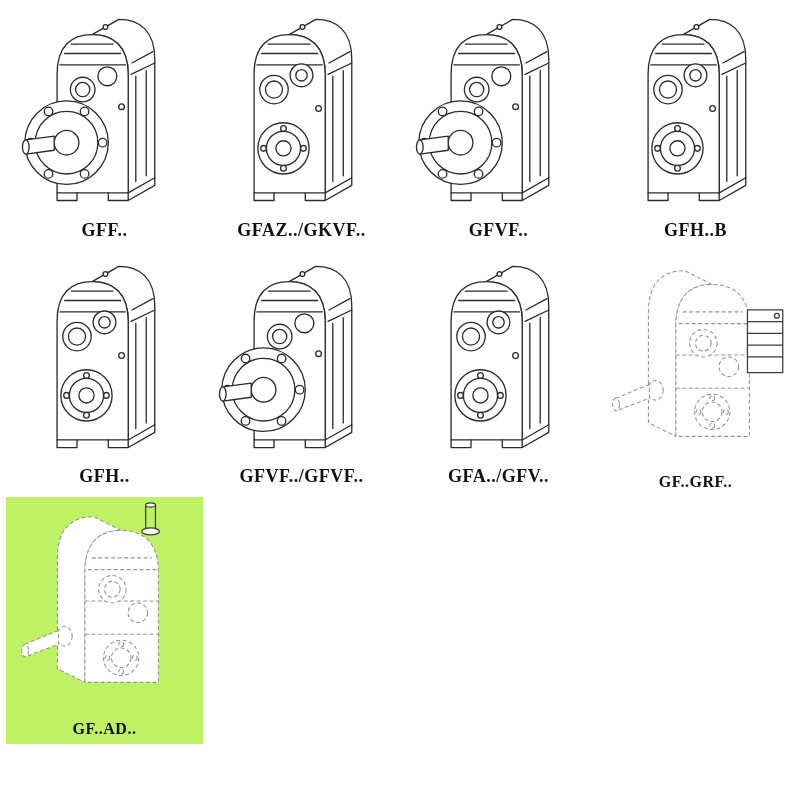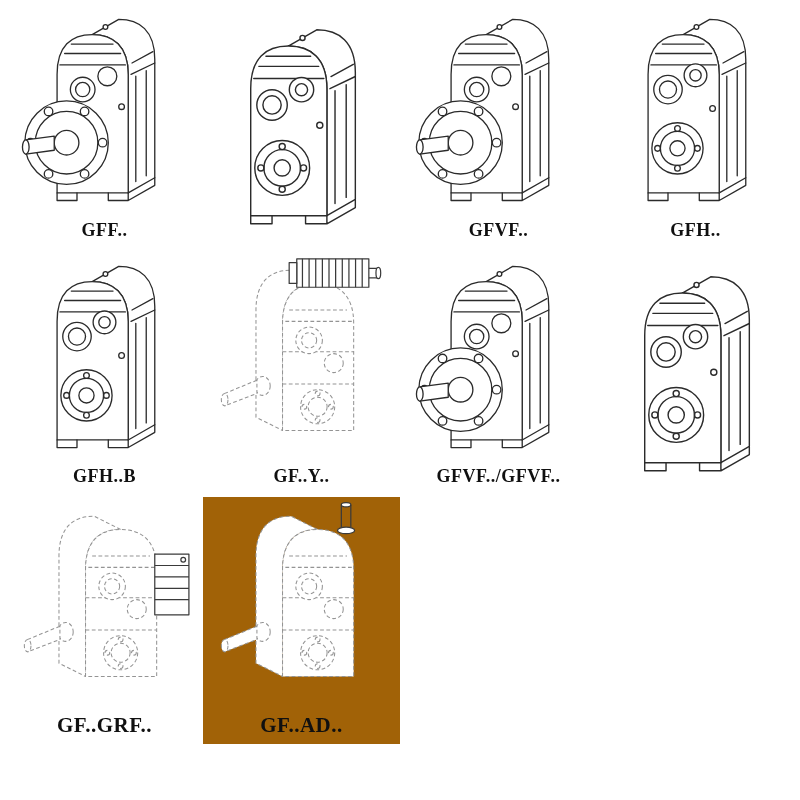--- a/index.html
+++ b/index.html
@@ -6,29 +6,29 @@
   html,body{width:800px;height:800px;background:#fff;overflow:hidden}
   .page{
     width:800px;height:748px;background:#fff;
     display:grid;
     grid-template-columns:repeat(4,1fr);
     grid-template-rows:repeat(3,1fr);
     padding:4px 6px;
     border-radius:9px;
   }
   .cell{display:flex;flex-direction:column;align-items:center;justify-content:flex-end;overflow:hidden}
-  .cell.shaded{background:#a16207}
+  .cell.shaded{background:#bef264}
   .art{flex:1 1 auto;width:100%;min-height:0;display:flex;align-items:center;justify-content:center;padding:4px 2px 0}
   svg.drawing{width:100%;height:100%}
   .label{
     font-family:"Liberation Serif","DejaVu Serif",serif;
     font-weight:700;font-size:18px;letter-spacing:.5px;color:#101010;
     text-align:center;padding:3px 0 10px;white-space:nowrap;
   }
-  .cell.lg .label{font-size:21px;padding-bottom:6px}
+  .cell.lg .label{font-size:16px;padding-bottom:6px}
   
   .solid{stroke:#2b2b2b;stroke-width:1.4;fill:none;stroke-linejoin:round;stroke-linecap:round}
   .dash{stroke:#949494;stroke-width:1.1;fill:none;stroke-dasharray:4 2.6;stroke-linejoin:round}
   .mech{stroke:#3a3a3a;stroke-width:1.3;fill:none;stroke-linejoin:round}
 </style>
 </head>
 <body>
 
 <svg width="0" height="0" style="position:absolute" aria-hidden="true">
   <defs>
@@ -156,75 +156,69 @@
     </div>
     <figcaption class="label">GFF..</figcaption>
   </figure>
 
   <figure class="cell">
     <div class="art">
       <svg class="drawing" viewBox="0 0 190 220">
           <use href="#gb-hollow"></use>
         </svg>
     </div>
+    <figcaption class="label">GFAZ../GKVF..</figcaption>
   </figure>
 
 
   <figure class="cell">
     <div class="art">
       <svg class="drawing" viewBox="0 0 190 220">
           <use href="#gb-flange"></use>
         </svg>
     </div>
     <figcaption class="label">GFVF..</figcaption>
   </figure>
 
   <figure class="cell">
     <div class="art">
       <svg class="drawing" viewBox="0 0 190 220">
           <use href="#gb-hollow"></use>
         </svg>
     </div>
+    <figcaption class="label">GFH..B</figcaption>
+  </figure>
+
+  <figure class="cell">
+    <div class="art">
+      <svg class="drawing" viewBox="0 0 190 220">
+          <use href="#gb-hollow"></use>
+        </svg>
+    </div>
     <figcaption class="label">GFH..</figcaption>
   </figure>
 
-  <figure class="cell">
-    <div class="art">
-      <svg class="drawing" viewBox="0 0 190 220">
-          <use href="#gb-hollow"></use>
-        </svg>
-    </div>
-    <figcaption class="label">GFH..B</figcaption>
-  </figure>
-
-
-  <figure class="cell">
-    <div class="art">
-      <svg class="drawing" viewBox="0 0 190 220">
-          <use href="#gb-dash-y"></use>
-        </svg>
-    </div>
-    <figcaption class="label">GF..Y..</figcaption>
-  </figure>
+
 
   <figure class="cell">
     <div class="art">
       <svg class="drawing" viewBox="0 0 190 220">
           <use href="#gb-flange"></use>
         </svg>
     </div>
     <figcaption class="label">GFVF../GFVF..</figcaption>
   </figure>
 
   <figure class="cell">
     <div class="art">
       <svg class="drawing" viewBox="0 0 190 220">
           <use href="#gb-hollow"></use>
         </svg>
     </div>
+    <figcaption class="label">GFA../GFV..</figcaption>
   </figure>
 
   <figure class="cell lg">
     <div class="art">
       <svg class="drawing" viewBox="0 0 190 220">
           <use href="#gb-dash-grf"></use>
         </svg>
     </div>
     <figcaption class="label">GF..GRF..</figcaption>
   </figure>

